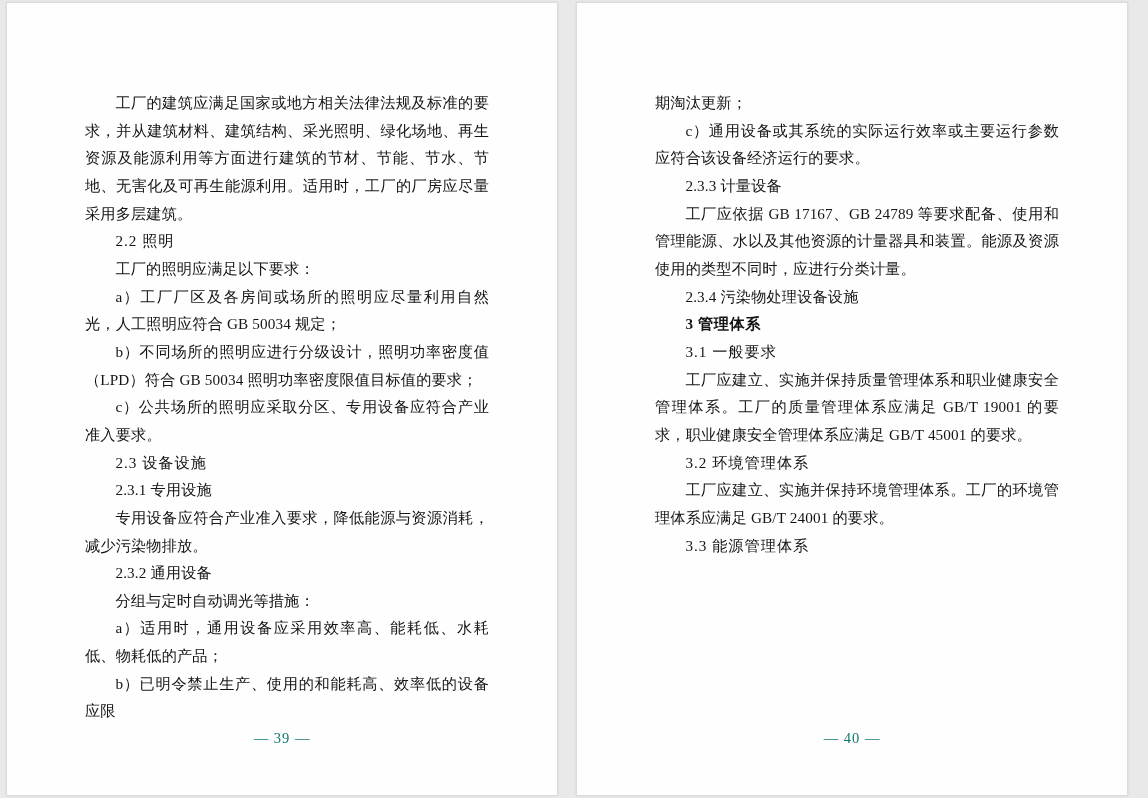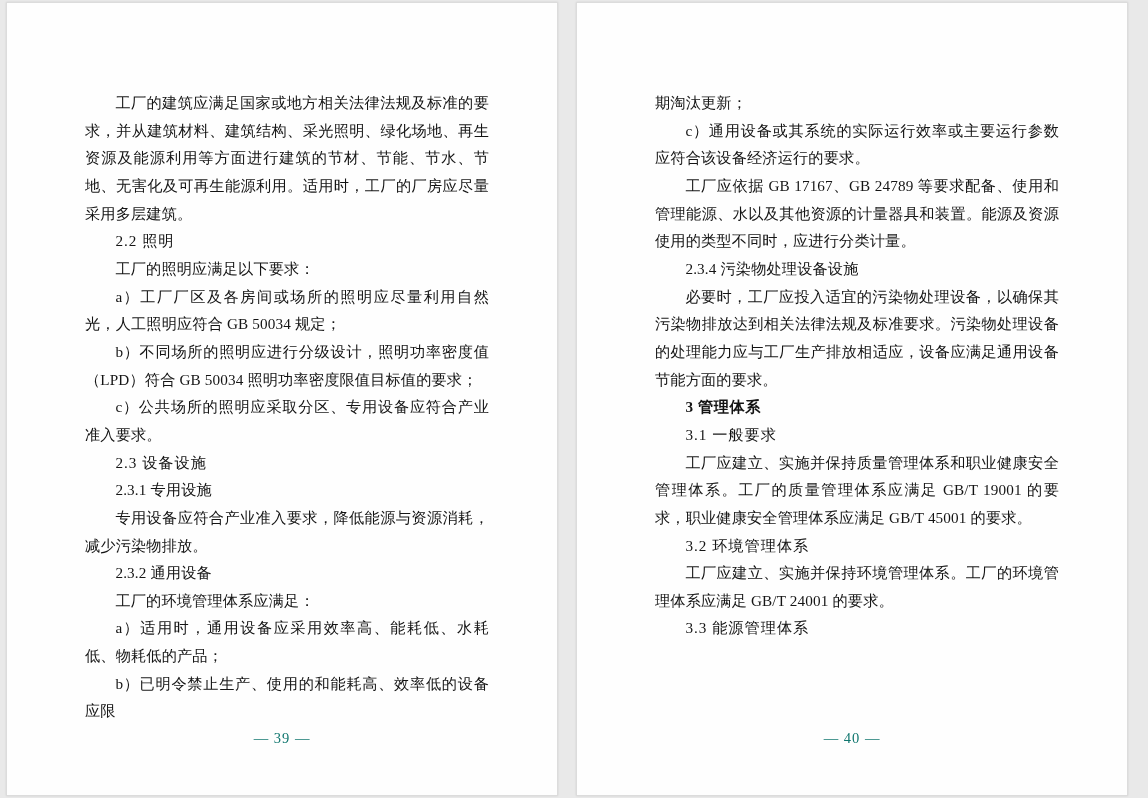--- a/index.html
+++ b/index.html
@@ -80,34 +80,34 @@
       <p class="ind">工厂的建筑应满足国家或地方相关法律法规及标准的要求，并从建筑材料、建筑结构、采光照明、绿化场地、再生资源及能源利用等方面进行建筑的节材、节能、节水、节地、无害化及可再生能源利用。适用时，工厂的厂房应尽量采用多层建筑。</p>
       <p class="head">2.2  照明</p>
       <p class="ind">工厂的照明应满足以下要求：</p>
       <p class="ind">a）工厂厂区及各房间或场所的照明应尽量利用自然光，人工照明应符合 GB 50034 规定；</p>
       <p class="ind">b）不同场所的照明应进行分级设计，照明功率密度值（LPD）符合 GB 50034 照明功率密度限值目标值的要求；</p>
       <p class="ind">c）公共场所的照明应采取分区、专用设备应符合产业准入要求。</p>
       <p class="head">2.3  设备设施</p>
       <p class="ind">2.3.1  专用设施</p>
       <p class="ind">专用设备应符合产业准入要求，降低能源与资源消耗，减少污染物排放。</p>
       <p class="ind">2.3.2  通用设备</p>
-      <p class="ind">工厂的环境管理体系应满足：</p>
+      <p class="ind">分组与定时自动调光等措施：</p>
       <p class="ind">a）适用时，通用设备应采用效率高、能耗低、水耗低、物耗低的产品；</p>
       <p class="ind">b）已明令禁止生产、使用的和能耗高、效率低的设备应限</p>
     </div>
     <div class="folio">— 39 —</div>
   </div>
 
   <div class="page">
     <div class="page-inner">
       <p>期淘汰更新；</p>
       <p class="ind">c）通用设备或其系统的实际运行效率或主要运行参数应符合该设备经济运行的要求。</p>
+      <p class="ind">2.3.3  计量设备</p>
       <p class="ind">工厂应依据 GB 17167、GB 24789 等要求配备、使用和管理能源、水以及其他资源的计量器具和装置。能源及资源使用的类型不同时，应进行分类计量。</p>
       <p class="ind">2.3.4  污染物处理设备设施</p>
-      <p class="ind">必要时，工厂应投入适宜的污染物处理设备，以确保其污染物排放达到相关法律法规及标准要求。污染物处理设备的处理能力应与工厂生产排放相适应，设备应满足通用设备节能方面的要求。</p>
       <p class="headnum">3  管理体系</p>
       <p class="head">3.1  一般要求</p>
       <p class="ind">工厂应建立、实施并保持质量管理体系和职业健康安全管理体系。工厂的质量管理体系应满足 GB/T 19001 的要求，职业健康安全管理体系应满足 GB/T 45001 的要求。</p>
       <p class="head">3.2  环境管理体系</p>
       <p class="ind">工厂应建立、实施并保持环境管理体系。工厂的环境管理体系应满足 GB/T 24001 的要求。</p>
       <p class="head">3.3  能源管理体系</p>
     </div>
     <div class="folio">— 40 —</div>
   </div>
 

